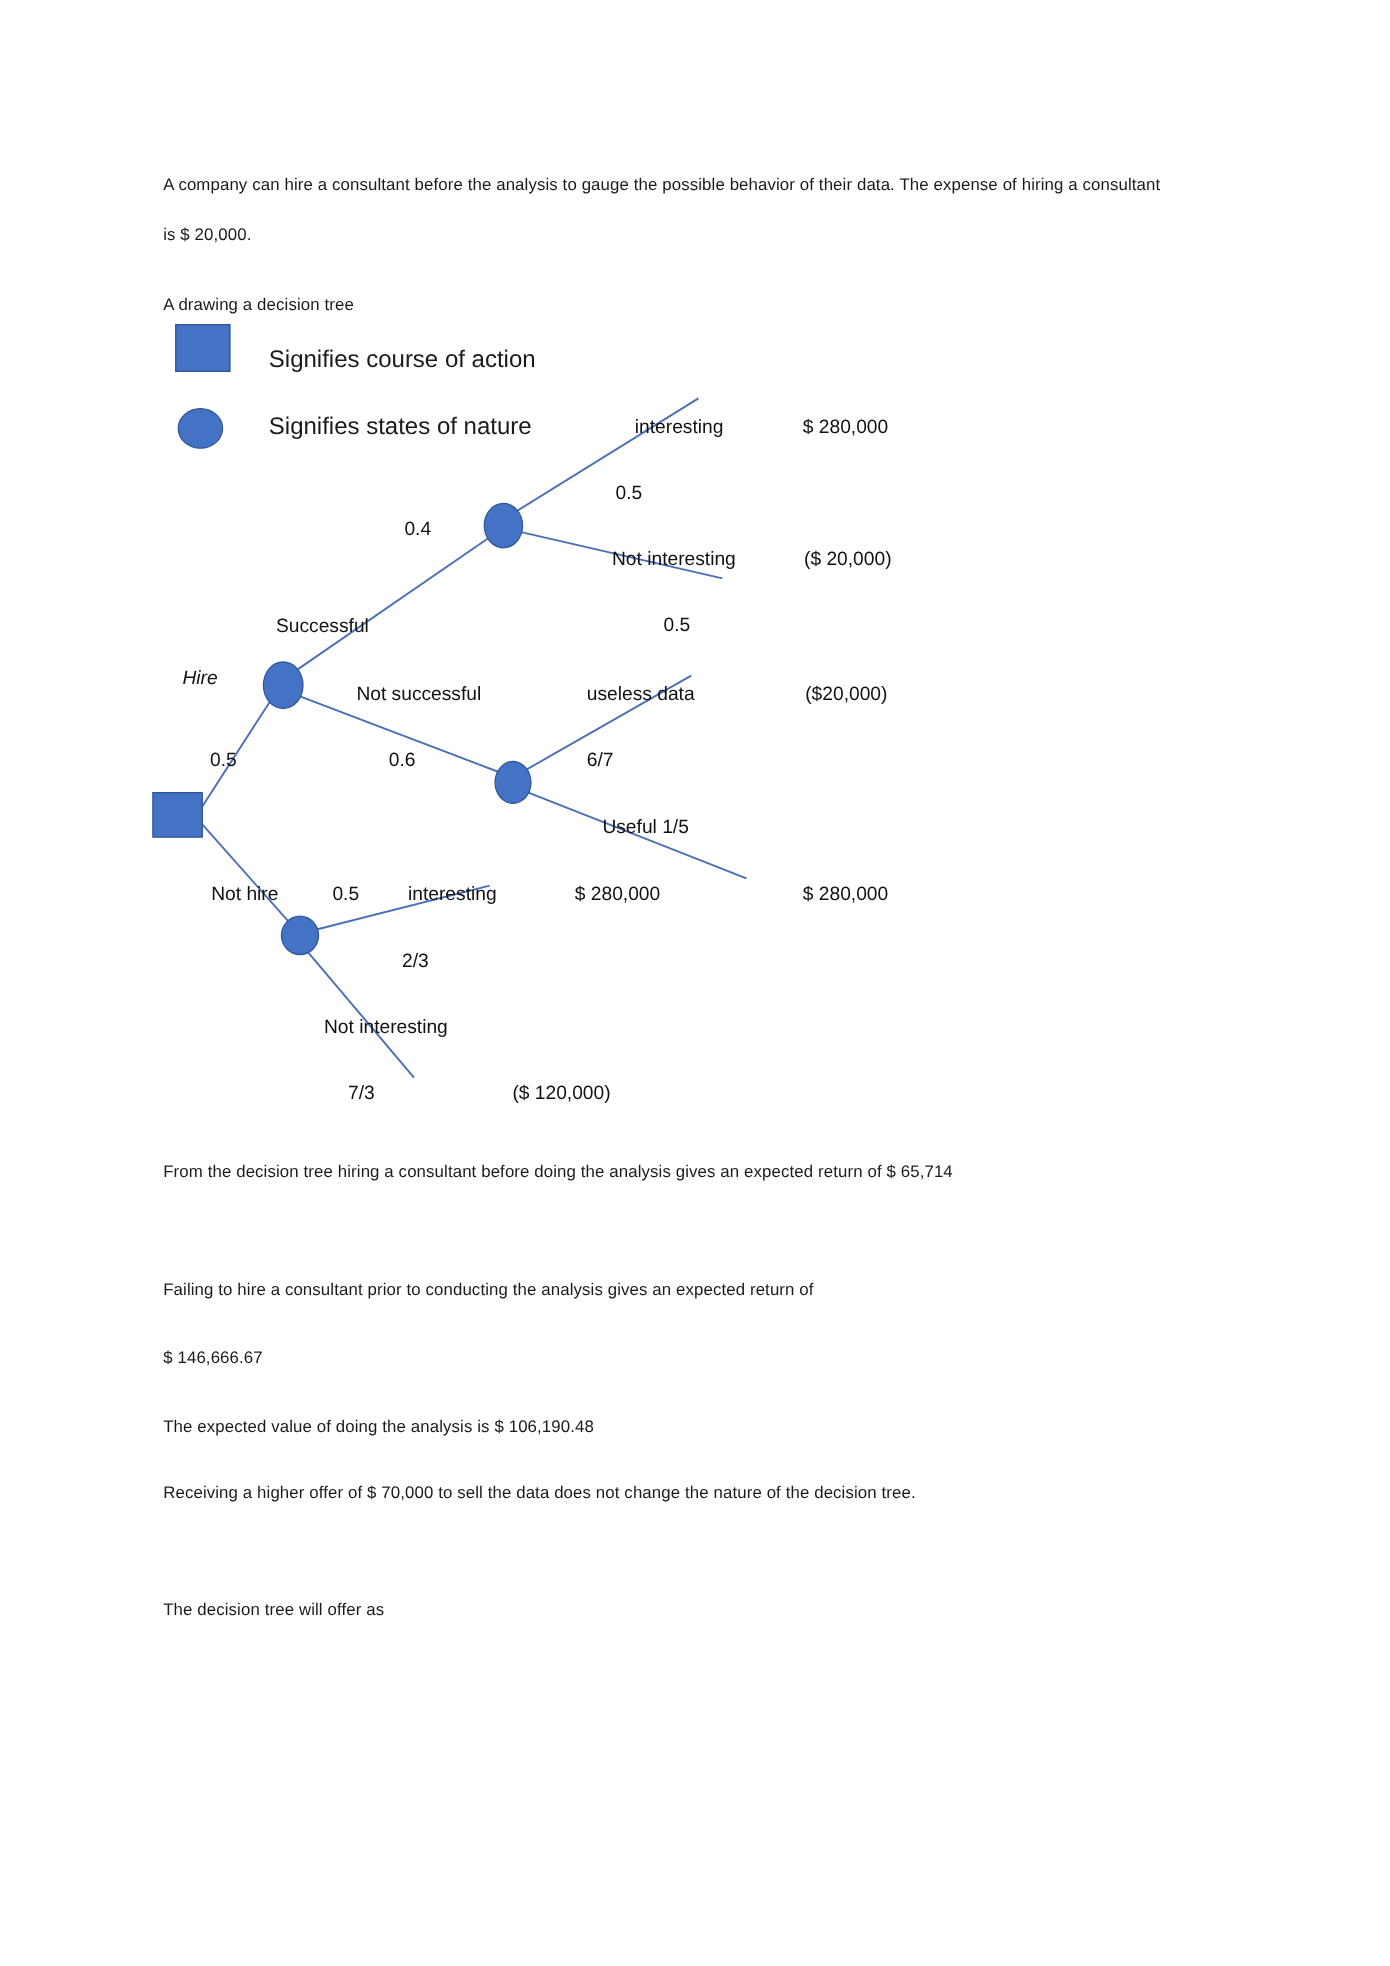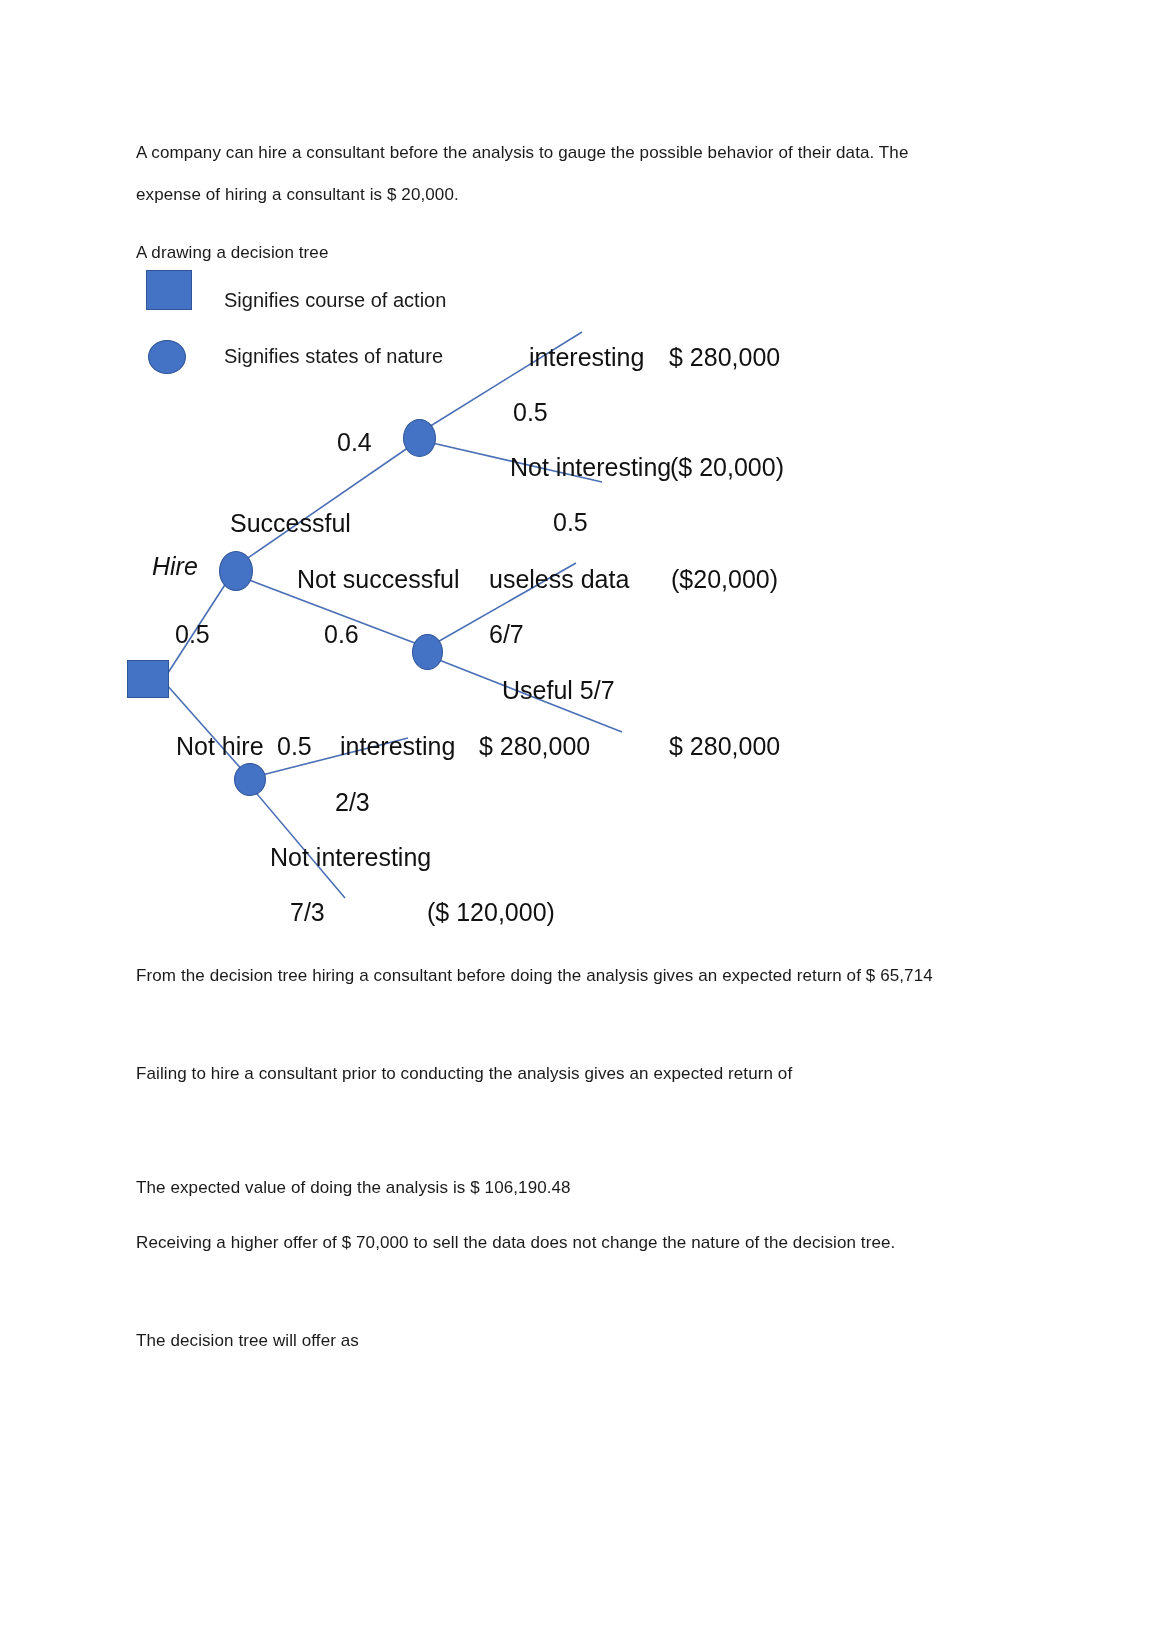--- a/index.html
+++ b/index.html
@@ -20,21 +20,21 @@
     left: 0; top: 0;
     width: 1158px;
     height: 1638px;
     background: #ffffff;
   }
   
   .para {
     position: absolute;
     left: 136px;
     width: 840px;
-    font-size: 17px;
+    font-size: 14px;
     line-height: 42px;
     color: #1a1a1a;
     letter-spacing: 0.1px;
   }
   .para.narrow { width: 800px; }
 
   
   .legend-swatch-square {
     position: absolute;
     width: 44px;
@@ -62,21 +62,21 @@
   #tree-svg {
     position: absolute;
     left: 0;
     top: 0;
     width: 1158px;
     height: 1638px;
     pointer-events: none;
   }
   .tree-label {
     position: absolute;
-    font-size: 25px;
+    font-size: 16px;
     line-height: 24px;
     color: #111111;
     white-space: nowrap;
   }
   .node-square {
     position: absolute;
     width: 40px;
     height: 36px;
     background: #4472c4;
     border: 1px solid #2f5597;
@@ -154,39 +154,40 @@
 
   <div class="tree-label" style="left:152px; top:554px;font-style:italic;">Hire</div>
   <div class="tree-label" style="left:297px; top:567px;">Not successful</div>
   <div class="tree-label" style="left:489px; top:567px;text-align:center;">useless data</div>
   <div class="tree-label" style="left:671px; top:567px;">($20,000)</div>
 
   <div class="tree-label" style="left:175px; top:622px;">0.5</div>
   <div class="tree-label" style="left:324px; top:622px;">0.6</div>
   <div class="tree-label" style="left:489px; top:622px;">6/7</div>
 
-  <div class="tree-label" style="left:502px; top:678px;">Useful 5/7</div>
+  <div class="tree-label" style="left:502px; top:678px;">Useful 1/5</div>
 
   <div class="tree-label" style="left:176px; top:734px;">Not hire</div>
   <div class="tree-label" style="left:277px; top:734px;">0.5</div>
   <div class="tree-label" style="left:340px; top:734px;">interesting</div>
   <div class="tree-label" style="left:479px; top:734px;">$ 280,000</div>
   <div class="tree-label" style="left:669px; top:734px;">$ 280,000</div>
 
   <div class="tree-label" style="left:335px; top:790px;">2/3</div>
 
   <div class="tree-label" style="left:270px; top:845px;">Not interesting</div>
 
   <div class="tree-label" style="left:290px; top:900px;">7/3</div>
   <div class="tree-label" style="left:427px; top:900px;">($ 120,000)</div>
 
   <div class="para narrow" style="top:955px;">From the decision tree hiring a consultant before doing the analysis gives an expected return of $ 65,714</div>
 
   <div class="para narrow" style="top:1053px;">Failing to hire a consultant prior to conducting the analysis gives an expected return of</div>
 
+  <div class="para narrow" style="top:1110px;">$ 146,666.67</div>
 
   <div class="para narrow" style="top:1167px;">The expected value of doing the analysis is $ 106,190.48</div>
 
   <div class="para narrow" style="top:1222px;">Receiving a higher offer of $ 70,000 to sell the data does not change the nature of the decision tree.</div>
 
   <div class="para narrow" style="top:1320px;">The decision tree will offer as</div>
 
 </div>
 
 </body></html>

